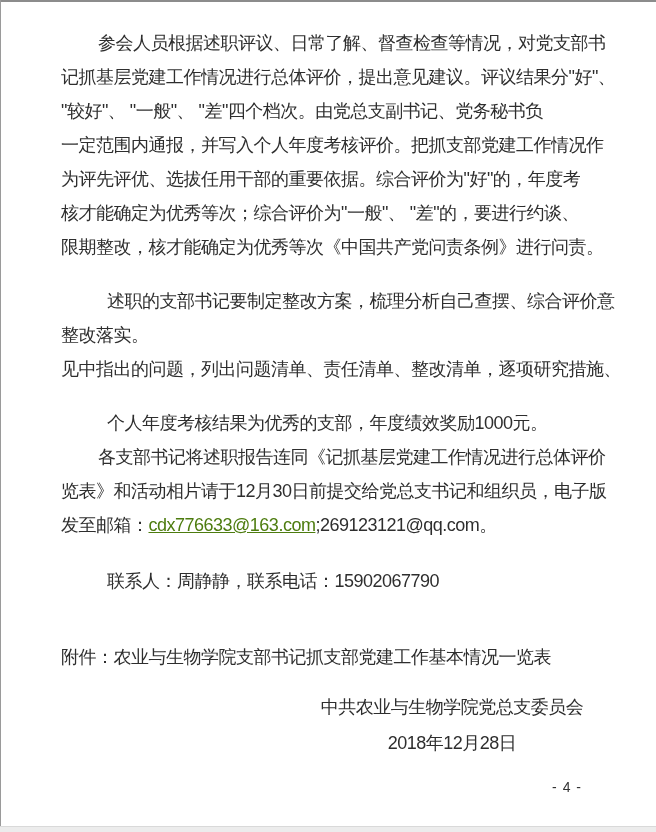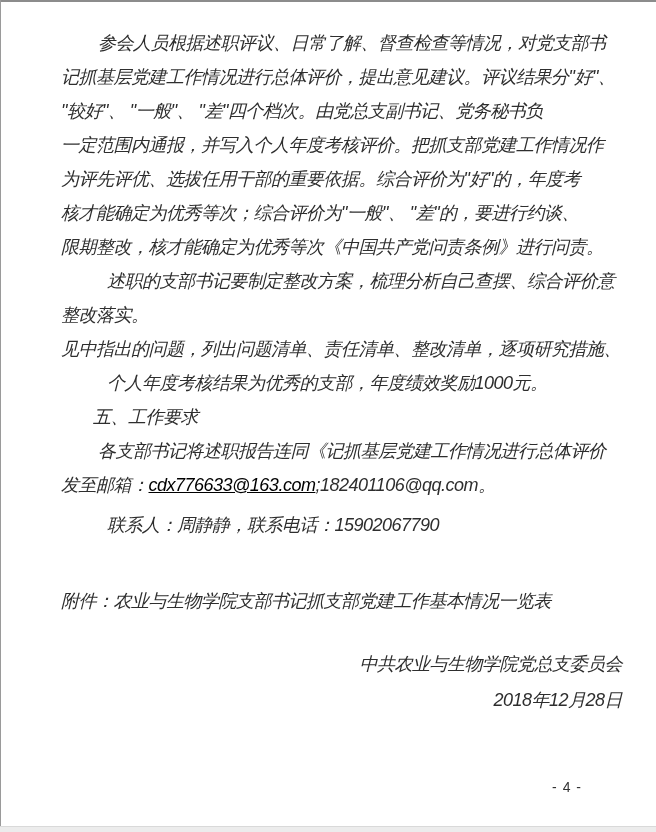--- a/index.html
+++ b/index.html
@@ -25,46 +25,45 @@
     background: #9a9a9a;
   }
   .edge-bottom {
     position: absolute; left: 0; bottom: 0; width: 656px; height: 5px;
     background: #ececec; border-top: 1px solid #d9d9d9;
   }
   .doc {
     position: absolute;
     left: 61px;
     top: 26px;
-    right: 24px;
-    font-style: italic;
+    right: 54px;
   }
   .line {
     height: 34px;
     line-height: 34px;
     font-size: 18px;
     letter-spacing: -0.5px;
     white-space: nowrap;
   }
   .ind-a { padding-left: 32px; }  
   .ind-b { padding-left: 37px; }  
-  .ind-c { padding-left: 46px; }  
-  .contact { margin-top: 6px; }
+  .ind-c { padding-left: 46px; margin-top: 20px; }  
+  .contact { margin-top: 22px; }
   .attachment { margin-top: 42px; }
   .email-link {
-    color: #000000;
+    color: #4d7c0f;
     text-decoration: underline;
     cursor: pointer;
   }
   .signature-block {
-    margin-top: 28px;
+    margin-top: 15px;
     margin-left: auto;
     margin-right: 10px;
     width: 280px;
-    text-align: right;
+    text-align: center;
   }
   .signature-block .line { height: 36px; line-height: 36px; }
   .page-number {
     position: absolute;
     right: 74px;
     top: 779px;
     font-size: 14px;
     letter-spacing: 1px;
     color: #333333;
   }
@@ -81,25 +80,25 @@
   <div class="line">记抓基层党建工作情况进行总体评价，提出意见建议。评议结果分"好"、</div>
   <div class="line">"较好"、 "一般"、 "差"四个档次。由党总支副书记、党务秘书负</div>
   <div class="line">一定范围内通报，并写入个人年度考核评价。把抓支部党建工作情况作</div>
   <div class="line">为评先评优、选拔任用干部的重要依据。综合评价为"好"的，年度考</div>
   <div class="line">核才能确定为优秀等次；综合评价为"一般"、 "差"的，要进行约谈、</div>
   <div class="line">限期整改，核才能确定为优秀等次《中国共产党问责条例》进行问责。</div>
   <div class="line ind-c">述职的支部书记要制定整改方案，梳理分析自己查摆、综合评价意</div>
   <div class="line">整改落实。</div>
   <div class="line">见中指出的问题，列出问题清单、责任清单、整改清单，逐项研究措施、</div>
   <div class="line ind-c">个人年度考核结果为优秀的支部，年度绩效奖励1000元。</div>
-  <div class="line ind-a">五、工作要求</div>
   <div class="line ind-b">各支部书记将述职报告连同《记抓基层党建工作情况进行总体评价</div>
+  <div class="line">览表》和活动相片请于12月30日前提交给党总支书记和组织员，电子版</div>
 
   <div class="line">
-    <span>发至邮箱：</span><span class="email-link">cdx776633@163.com</span><span>;182401106@qq.com。</span>
+    <span>发至邮箱：</span><span class="email-link">cdx776633@163.com</span><span>;269123121@qq.com。</span>
   </div>
 
   <div class="line ind-c contact">联系人：周静静，联系电话：15902067790</div>
 
   <div class="line attachment">附件：农业与生物学院支部书记抓支部党建工作基本情况一览表</div>
 
   <div class="signature-block">
     <div class="line">中共农业与生物学院党总支委员会</div>
     <div class="line">2018年12月28日</div>
   </div>

